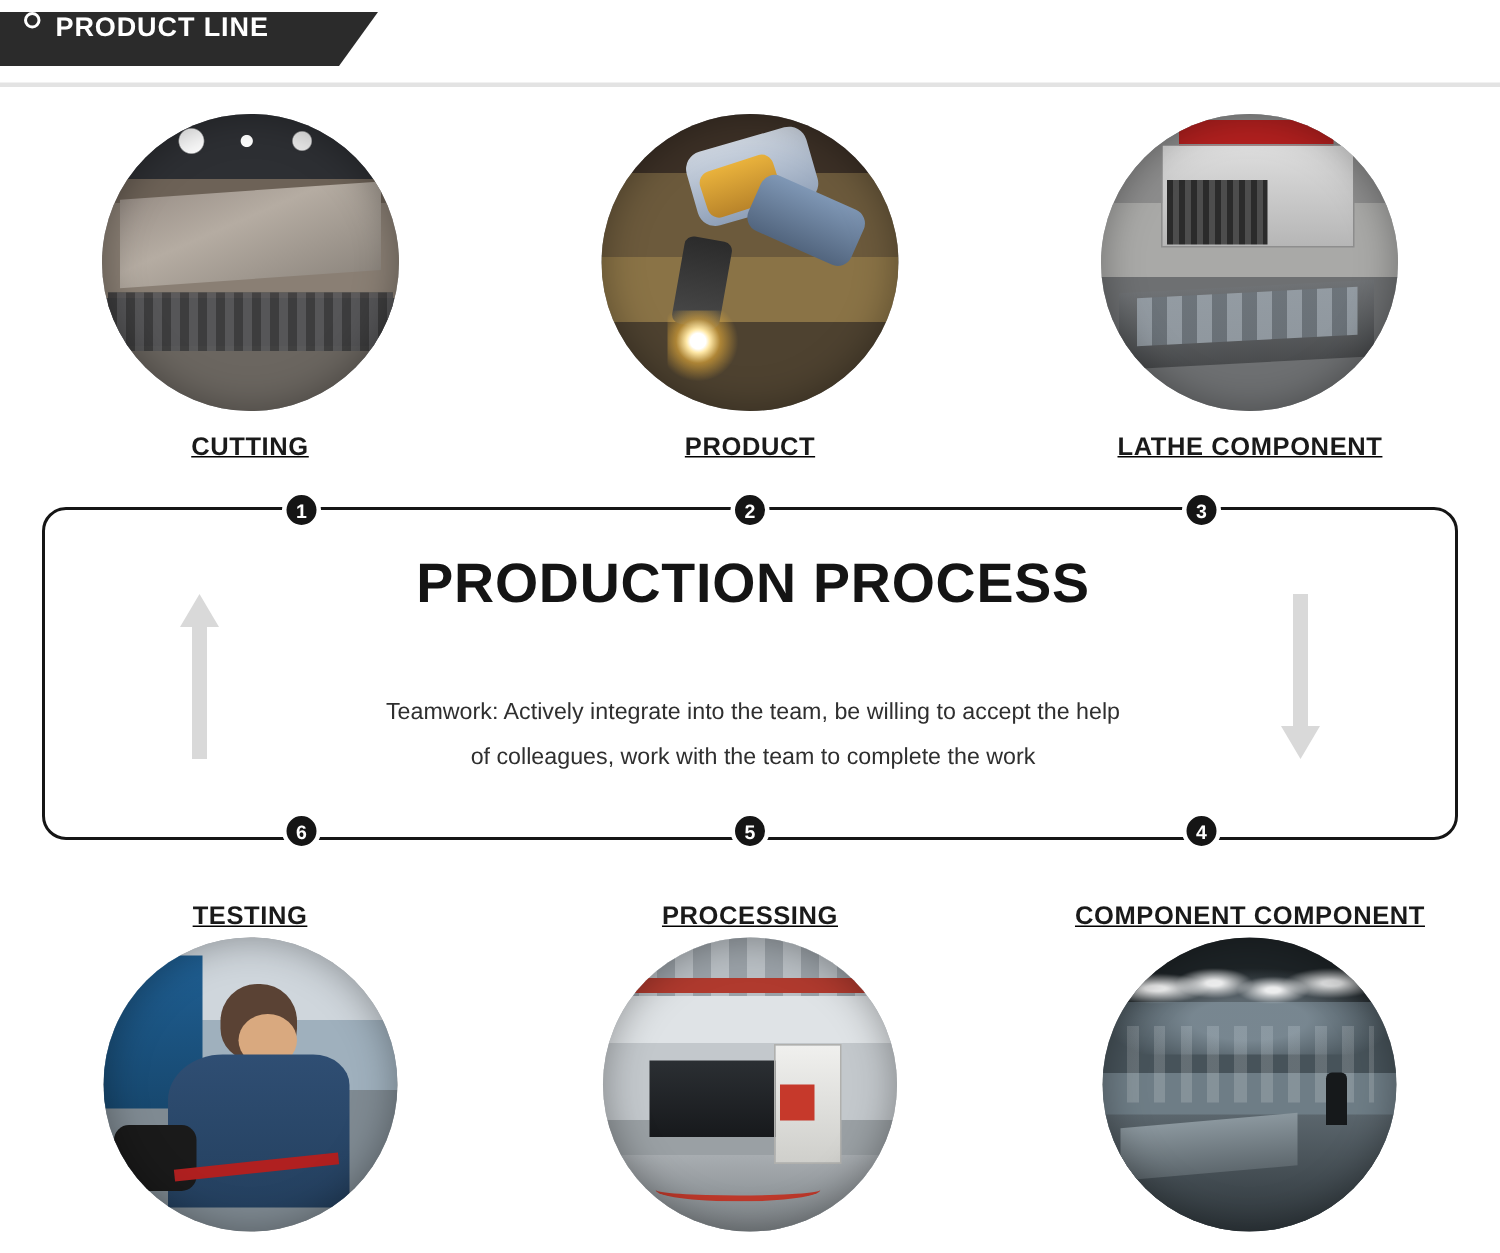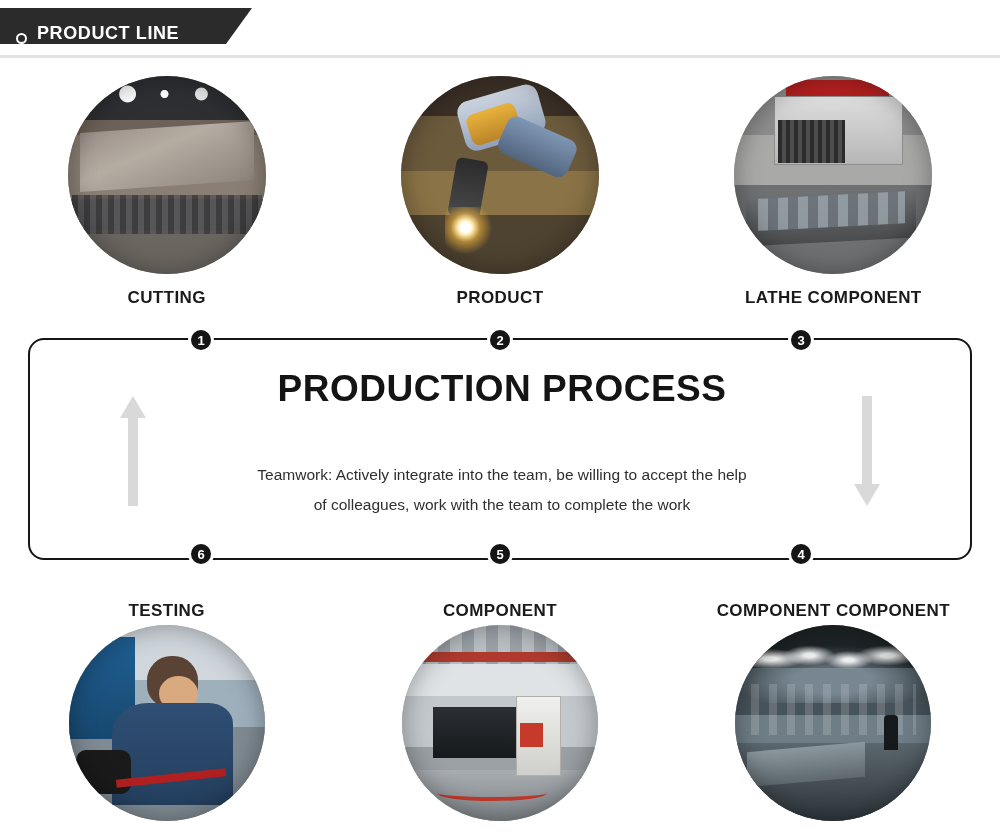--- a/index.html
+++ b/index.html
@@ -23,21 +23,21 @@
     background: #ffffff;
   }
   .header-bar {
     position: absolute;
     left: 0;
     top: 8px;
     height: 36px;
     width: 226px;
     background: #2b2b2b;
     display: flex;
-    align-items: flex-end;
+    align-items: flex-start;
     padding-left: 16px;
     box-sizing: border-box;
   }
   .header-bar-tail {
     position: absolute;
     left: 226px;
     top: 8px;
     width: 0;
     height: 0;
     border-top: 36px solid #2b2b2b;
@@ -74,20 +74,21 @@
     left: 0;
     width: 1000px;
     display: flex;
   }
   .row-top { top: 76px; }
   .cell {
     width: 333.33px;
     display: flex;
     flex-direction: column;
     align-items: center;
+    text-decoration: underline;
   }
   .photo {
     width: 198px;
     height: 198px;
     border-radius: 50%;
     overflow: hidden;
     position: relative;
     background: #7d7f82;
   }
   .photo.small {
@@ -453,21 +454,21 @@
 
 <div class="badge" style="left:188px; top:541px;">6</div>
 <div class="badge" style="left:487px; top:541px;">5</div>
 <div class="badge" style="left:788px; top:541px;">4</div>
 
 <div class="bottom-labels">
   <div class="cell">
     <div class="caption">TESTING</div>
   </div>
   <div class="cell">
-    <div class="caption">COMPONENT</div>
+    <div class="caption">PROCESSING</div>
   </div>
   <div class="cell">
     <div class="caption">COMPONENT COMPONENT</div>
   </div>
 </div>
 
 <div class="row row-bottom">
 
   <div class="cell">
     <div class="photo small">

